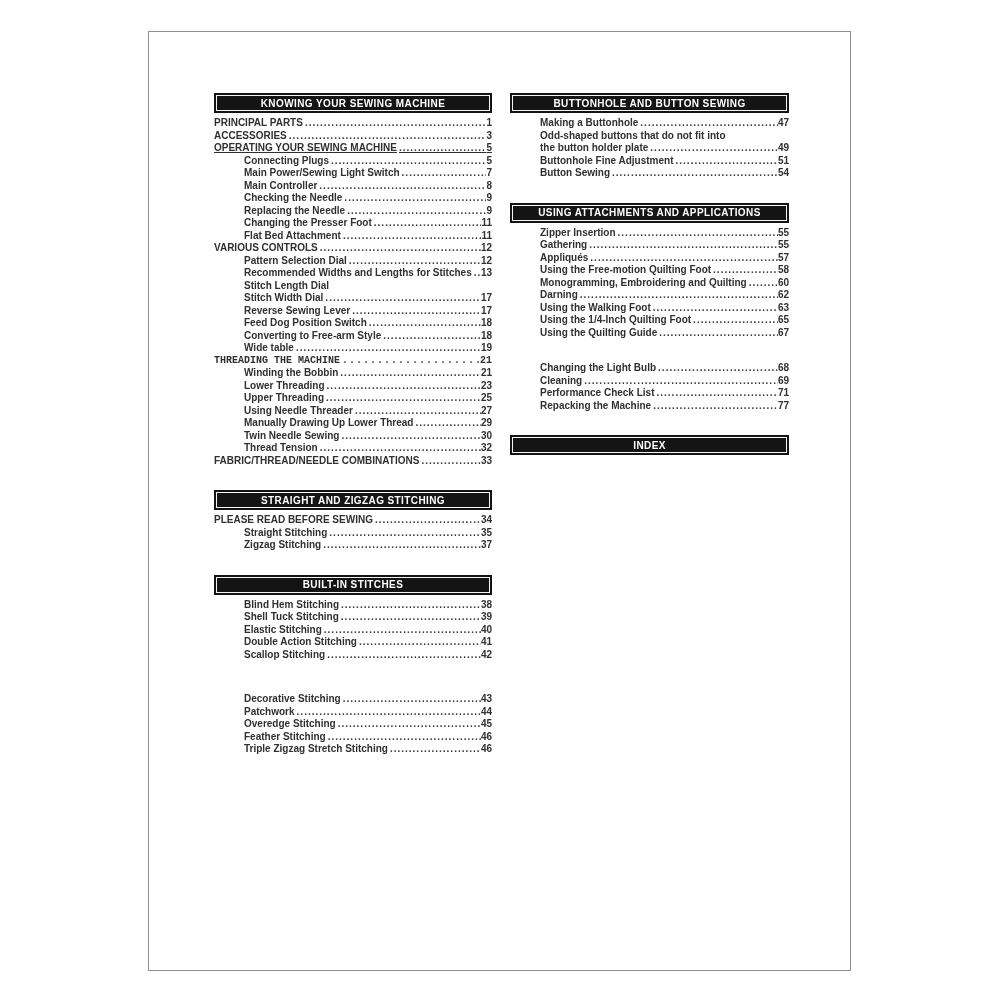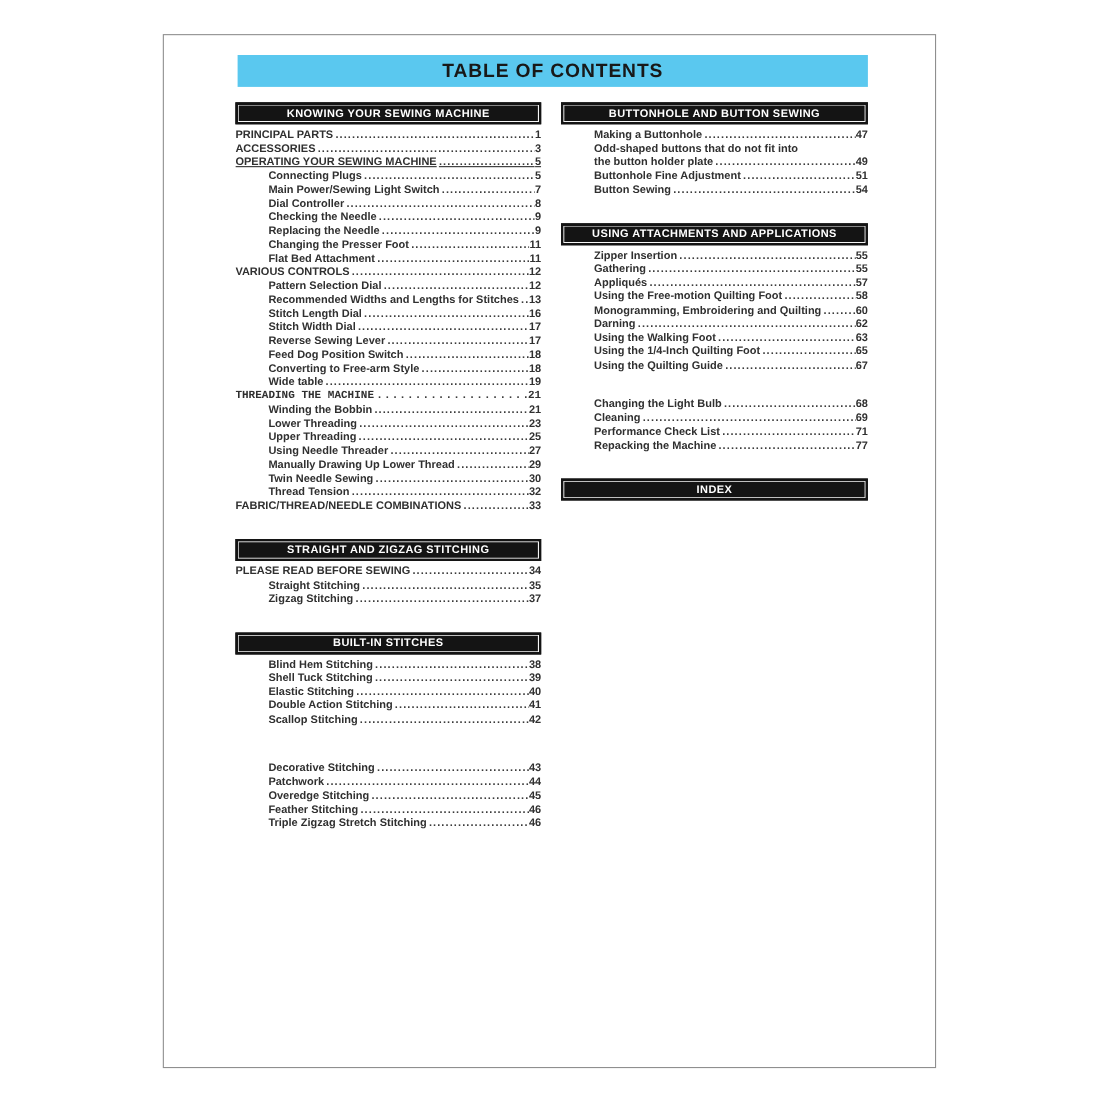--- a/index.html
+++ b/index.html
@@ -43,23 +43,20 @@
   .row .dots{
     flex:1 1 auto;overflow:hidden;white-space:nowrap;
     padding:0 2px;letter-spacing:1px;color:#3a3a3a;
   }
   .row .pg{flex:0 0 auto;text-align:right;white-space:nowrap;}
 </style>
 </head>
 <body style="--accent: #5ac8ef; --header-bg: #141414;">
 
 <div class="page">
-  <div class="title-bar">
-    <span class="title-text">TABLE OF CONTENTS</span>
-  </div>
   <div class="col col-left">
       <div class="section">
         <div class="sec-header">
           <span class="sec-title">KNOWING YOUR SEWING MACHINE</span>
         </div>
         <div class="items">
           <div class="row" style="padding-left: 0px;">
             <span class="label">PRINCIPAL PARTS</span>
             <span class="dots">................................................................................................................................................................</span>
             <span class="pg">1</span>
@@ -78,21 +75,21 @@
             <span class="label">Connecting Plugs</span>
             <span class="dots">................................................................................................................................................................</span>
             <span class="pg">5</span>
           </div>
           <div class="row" style="padding-left: 30px;">
             <span class="label">Main Power/Sewing Light Switch</span>
             <span class="dots">................................................................................................................................................................</span>
             <span class="pg">7</span>
           </div>
           <div class="row" style="padding-left: 30px;">
-            <span class="label">Dial Controller</span>
+            <span class="label">Main Controller</span>
             <span class="dots">................................................................................................................................................................</span>
             <span class="pg">8</span>
           </div>
           <div class="row" style="padding-left: 30px;">
             <span class="label">Checking the Needle</span>
             <span class="dots">................................................................................................................................................................</span>
             <span class="pg">9</span>
           </div>
           <div class="row" style="padding-left: 30px;">
             <span class="label">Replacing the Needle</span>
@@ -117,21 +114,21 @@
           <div class="row" style="padding-left: 30px;">
             <span class="label">Pattern Selection Dial</span>
             <span class="dots">................................................................................................................................................................</span>
             <span class="pg">12</span>
           </div>
           <div class="row" style="padding-left: 30px;">
             <span class="label">Recommended Widths and Lengths for Stitches</span>
             <span class="dots">................................................................................................................................................................</span>
             <span class="pg">13</span>
           </div>
-          <div class="row" style="padding-left: 30px;">
+          <div class="row" style="padding-left: 30px; flex-direction: column;">
             <span class="label">Stitch Length Dial</span>
             <span class="dots">................................................................................................................................................................</span>
             <span class="pg">16</span>
           </div>
           <div class="row" style="padding-left: 30px;">
             <span class="label">Stitch Width Dial</span>
             <span class="dots">................................................................................................................................................................</span>
             <span class="pg">17</span>
           </div>
           <div class="row" style="padding-left: 30px;">

